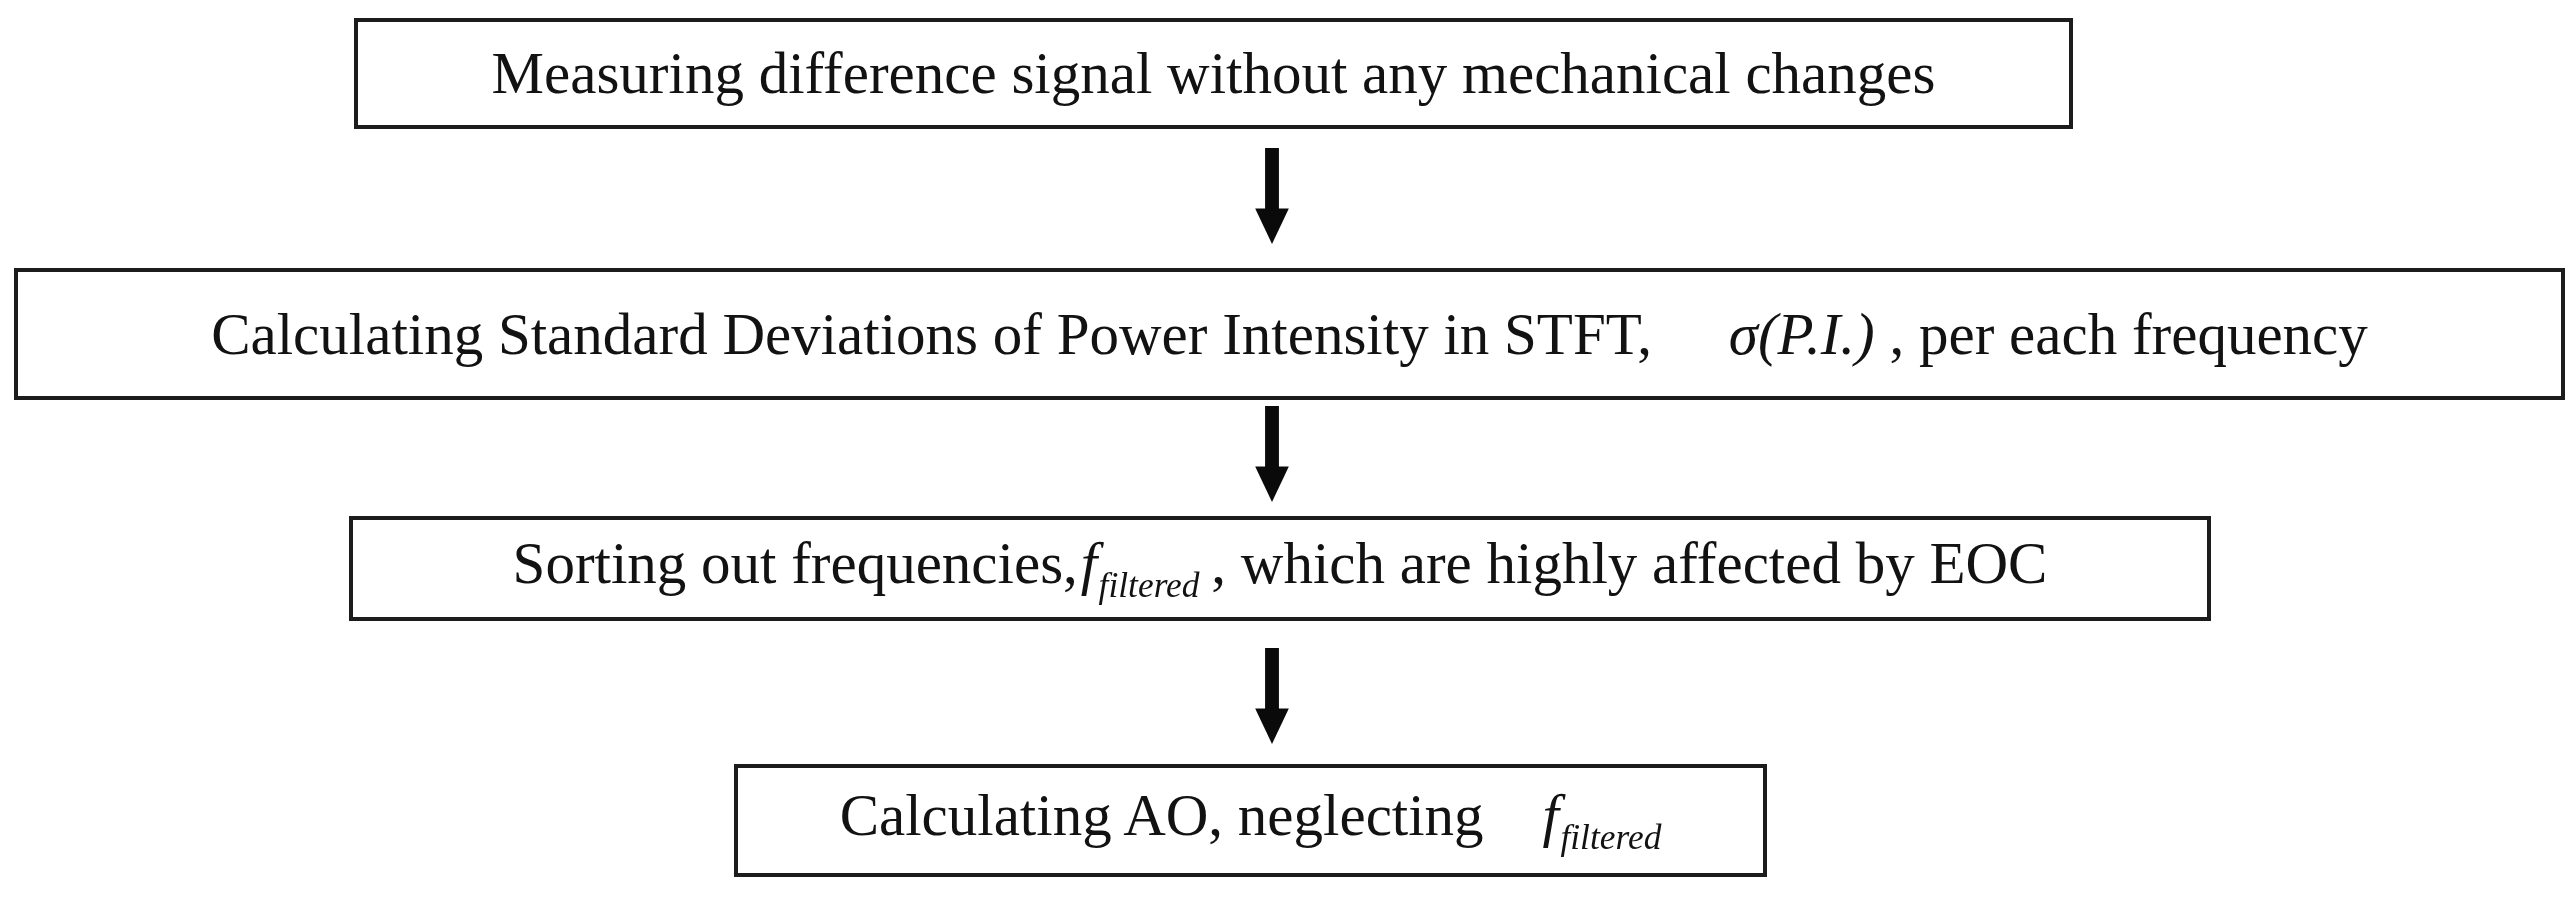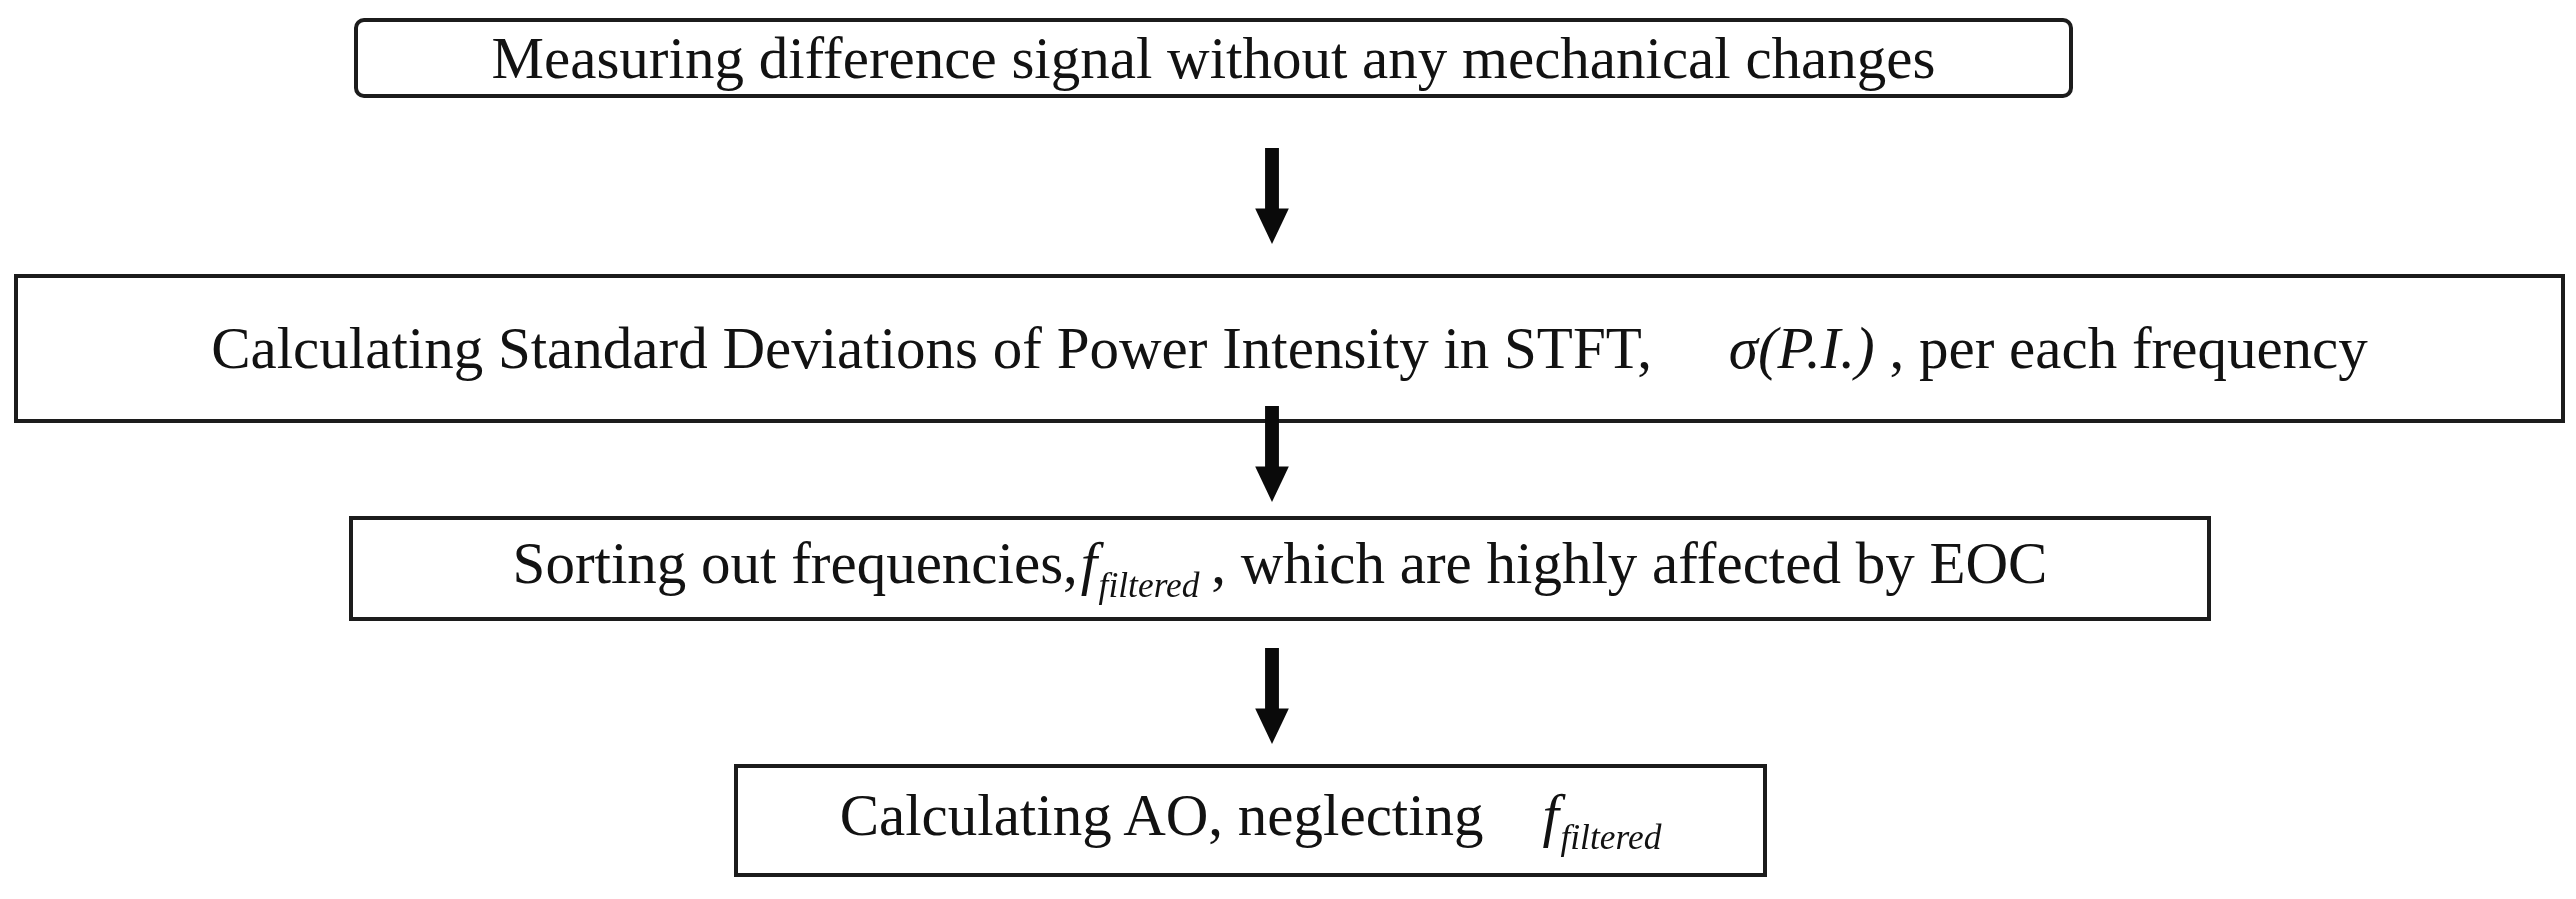--- a/index.html
+++ b/index.html
@@ -49,22 +49,22 @@
   }
   .math-f4 {
     margin-left: 1.0em;
   }
   .sub {
     font-size: 0.6em;
     font-style: italic;
     vertical-align: -0.38em;
     margin-left: 0.04em;
   }
-  #box-measure   { left: 354px;  top: 18px;  width: 1719px; height: 80px; border-radius: 10px; }
-  #box-stft      { left: 14px;   top: 274px; width: 2551px; height: 149px; }
+  #box-measure   { left: 354px;  top: 18px;  width: 1719px; height: 111px; }
+  #box-stft      { left: 14px;   top: 268px; width: 2551px; height: 132px; }
   #box-sort      { left: 349px;  top: 516px; width: 1862px; height: 105px; }
   #box-calc-ao   { left: 734px;  top: 764px; width: 1033px; height: 113px; }
   .flow-arrow {
     position: absolute;
     left: 1254px;
     width: 36px;
     height: 97px;
   }
   #arrow-1 { top: 148px; }
   #arrow-2 { top: 406px; }

